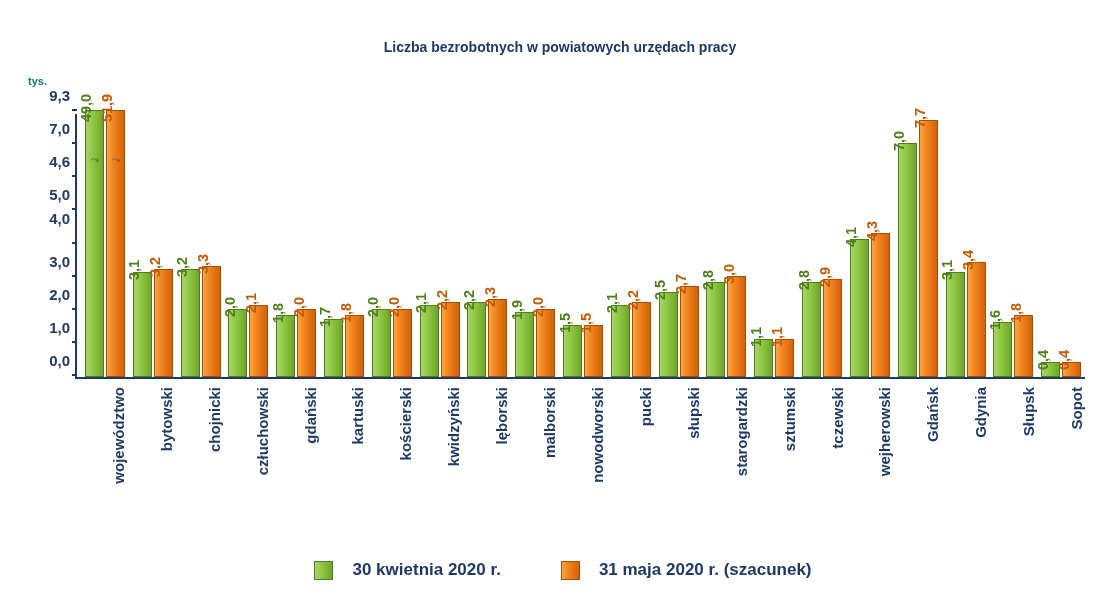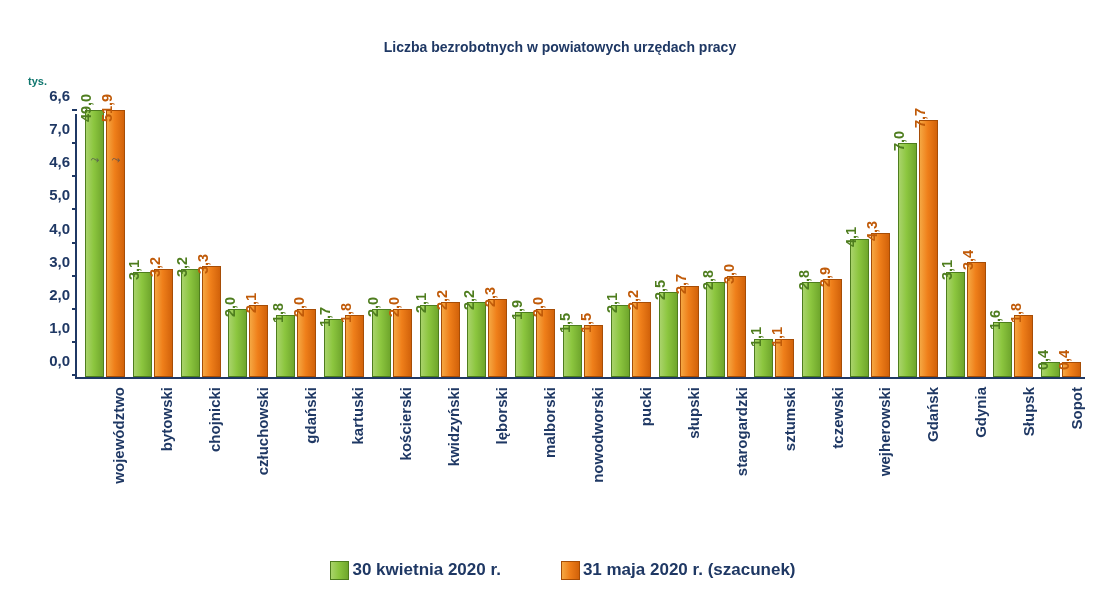--- a/index.html
+++ b/index.html
@@ -174,21 +174,21 @@
     display: flex;
     flex-direction: row;
     justify-content: center;
     align-items: center;
     gap: 46px;
   }
   .legend-item {
     display: flex;
     flex-direction: row;
     align-items: center;
-    gap: 3px;
+    gap: 19px;
     padding-left: 14px;
   }
   .legend-swatch {
     width: 17px;
     height: 17px;
     display: inline-block;
   }
   .legend-swatch.s0 {
     background: linear-gradient(to right, #a9d36b 0%, #8cc63f 45%, #6fa62c 100%);
     border: 1px solid #4e7d1e;
@@ -217,29 +217,29 @@
   <div class="plot">
     <div id="yticks">
         <div class="y-tick" style="bottom: 0px;">0,0</div>
         <div class="y-tick-mark" style="bottom: 0px;"></div>
         <div class="y-tick" style="bottom: 33.125px;">1,0</div>
         <div class="y-tick-mark" style="bottom: 33.125px;"></div>
         <div class="y-tick" style="bottom: 66.25px;">2,0</div>
         <div class="y-tick-mark" style="bottom: 66.25px;"></div>
         <div class="y-tick" style="bottom: 99.375px;">3,0</div>
         <div class="y-tick-mark" style="bottom: 99.375px;"></div>
-        <div class="y-tick" style="bottom: 132px;">4,0</div>
+        <div class="y-tick" style="bottom: 142px;">4,0</div>
         <div class="y-tick-mark" style="bottom: 132.5px;"></div>
         <div class="y-tick" style="bottom: 165.625px;">5,0</div>
         <div class="y-tick-mark" style="bottom: 165.625px;"></div>
         <div class="y-tick" style="bottom: 198.75px;">4,6</div>
         <div class="y-tick-mark" style="bottom: 198.75px;"></div>
         <div class="y-tick" style="bottom: 231.875px;">7,0</div>
         <div class="y-tick-mark" style="bottom: 231.875px;"></div>
-        <div class="y-tick" style="bottom: 265px;">6,6</div>
+        <div class="y-tick" style="bottom: 265px;">9,3</div>
         <div class="y-tick-mark" style="bottom: 265px;"></div>
       </div>
     <div class="bars" id="bars">
         <div class="group">
           <div class="bar s0" style="height: 265px;">
             <div class="vlabel s0">
               <span>49,0</span>
             </div>
             <div class="break-mark" style="font-size: 11px;">⤳</div>
           </div>

